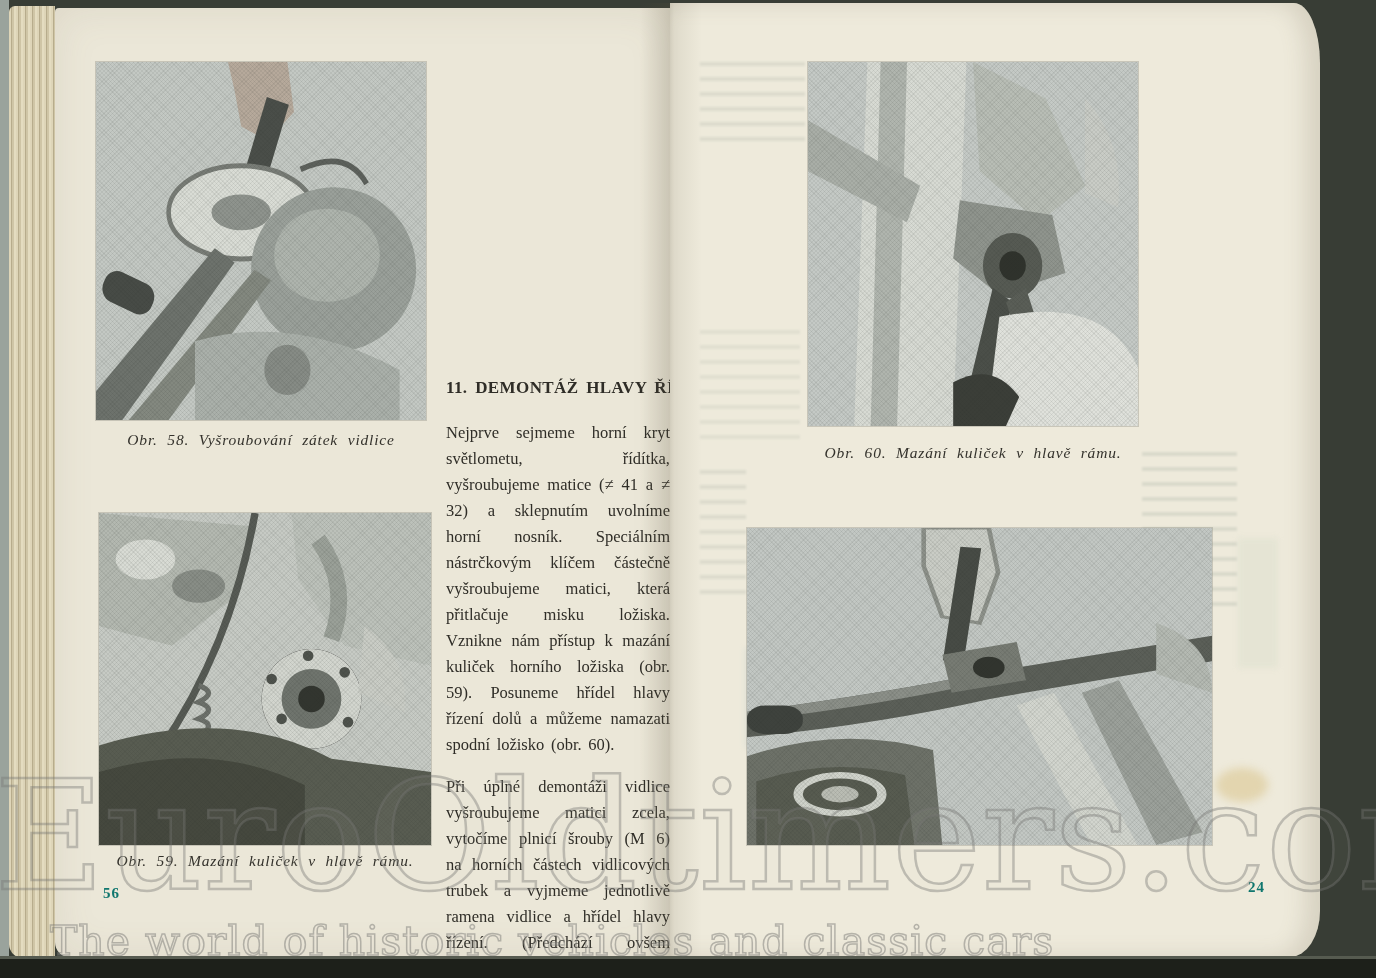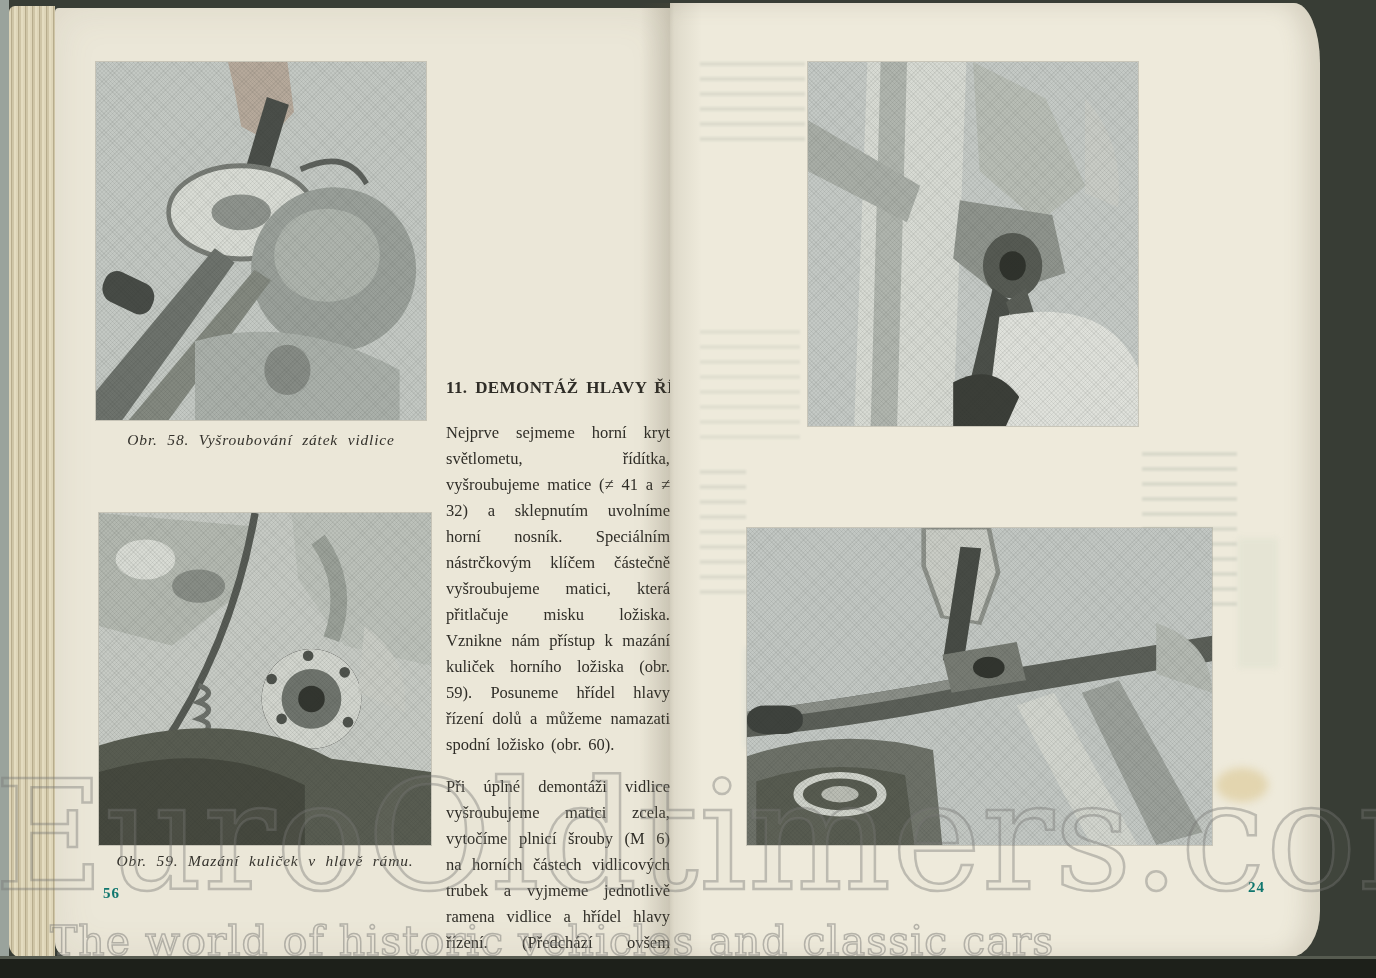--- a/index.html
+++ b/index.html
@@ -156,20 +156,21 @@
         <path d="M46 38 L74 42 L78 58 L58 64 L44 54 Z" fill="#8f948d"></path>
         <circle cx="62" cy="56" r="9" fill="#565a53"></circle>
         <circle cx="62" cy="56" r="4" fill="#2f322c"></circle>
         <path d="M56 62 L48 92 L54 94 L62 66 Z" fill="#4b4f49"></path>
         <path d="M66 62 L76 90 L70 93 L60 66 Z" fill="#5a5e57"></path>
         <path d="M58 70 Q90 64 100 84 L100 100 L54 100 Z" fill="#dfe1db"></path>
         <path d="M44 88 Q56 82 64 92 L60 100 L44 100 Z" fill="#3b3e38"></path>
         <path d="M84 10 Q96 22 94 40 L84 36 Z" fill="#c9ccc6"></path>
       </svg>
     </div>
+    <div class="caption c60" style="left:130px;top:441px;">Obr. 60. Mazání kuliček v hlavě rámu.</div>
 
     <div class="photo p61" style="left:77px;top:525px;">
       <svg viewBox="0 0 100 100" preserveAspectRatio="none">
         <rect x="0" y="0" width="100" height="100" fill="#c2c7c3"></rect>
         <path d="M0 58 Q30 52 50 46 Q75 40 100 34 L100 42 Q75 48 52 54 Q28 62 0 66 Z" fill="#5b5f58"></path>
         <path d="M0 58 Q30 52 50 46 L50 49 Q28 56 0 61 Z" fill="#8b8f88"></path>
         <rect x="0" y="56" width="12" height="9" rx="4" fill="#3e423d"></rect>
         <path d="M38 0 L52 0 L54 14 L50 30 L42 28 L38 12 Z" fill="#c9ccc5" stroke="#8d918a" stroke-width="1"></path>
         <rect x="44" y="6" width="4.5" height="36" fill="#474b45" transform="rotate(6 46 24)"></rect>
         <path d="M42 40 L58 36 L60 48 L44 52 Z" fill="#777b73"></path>

